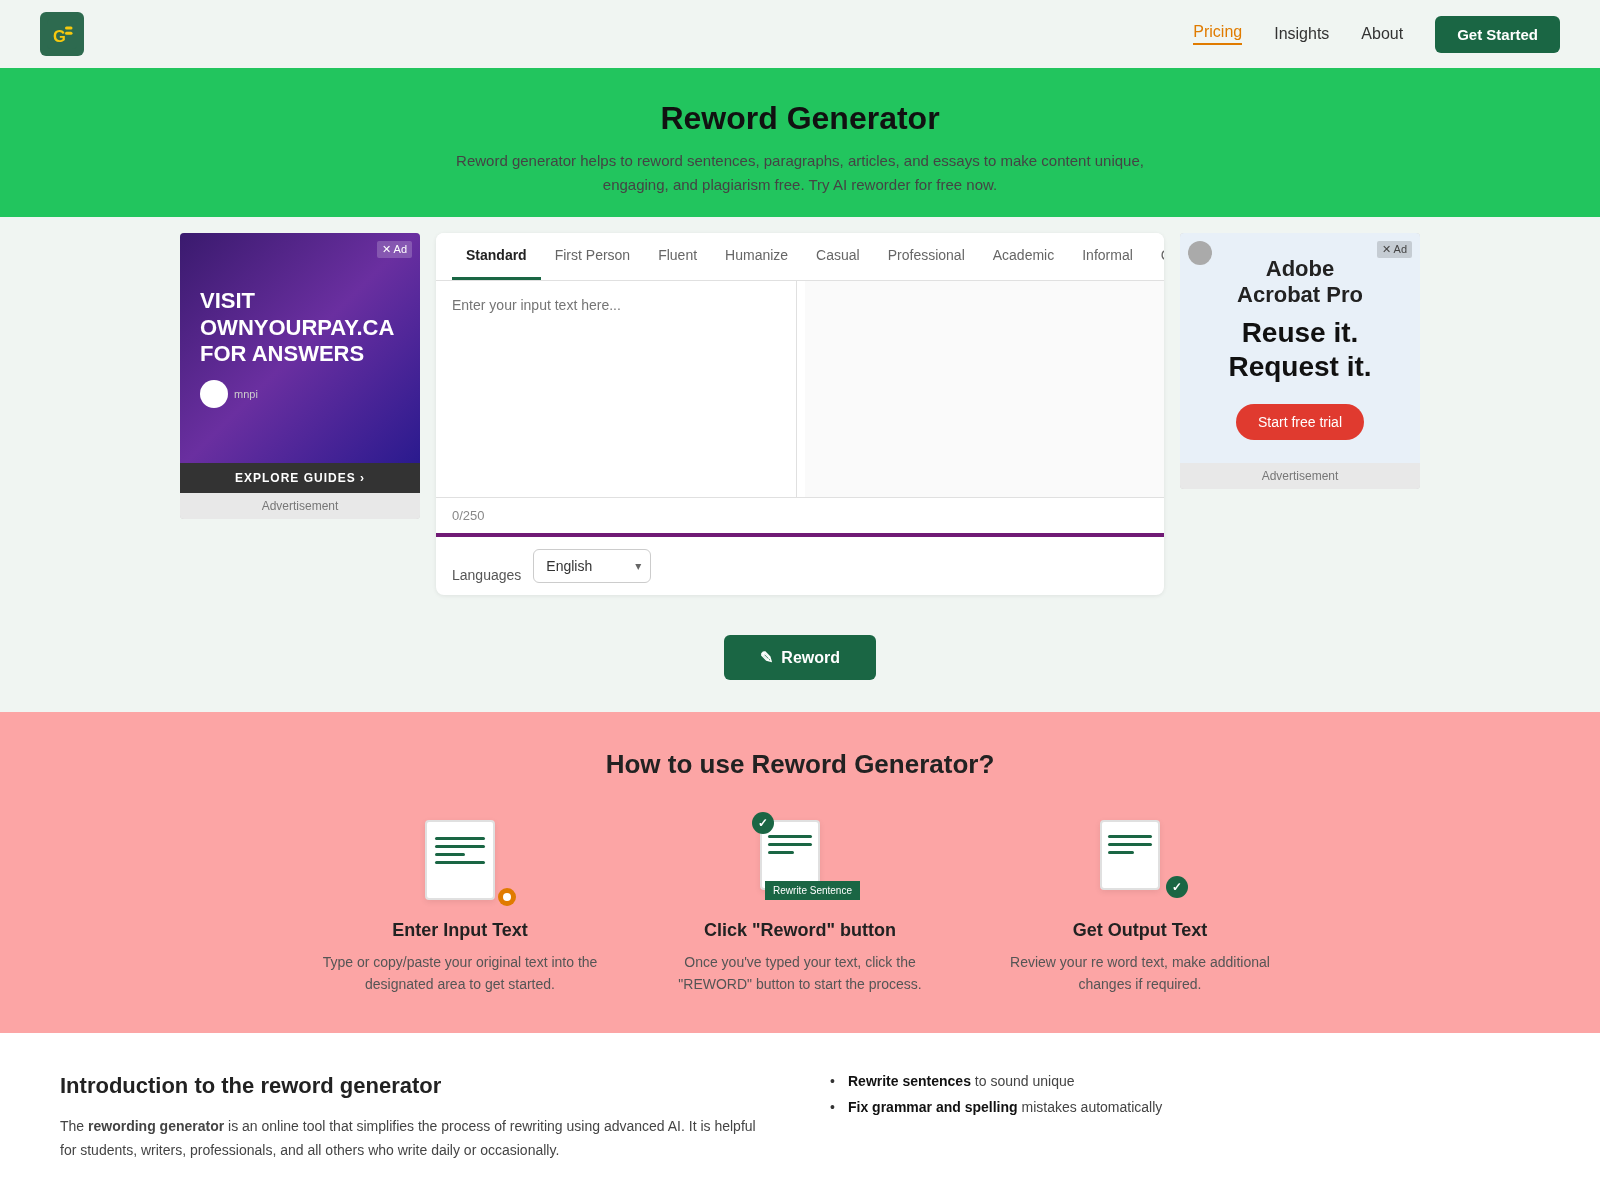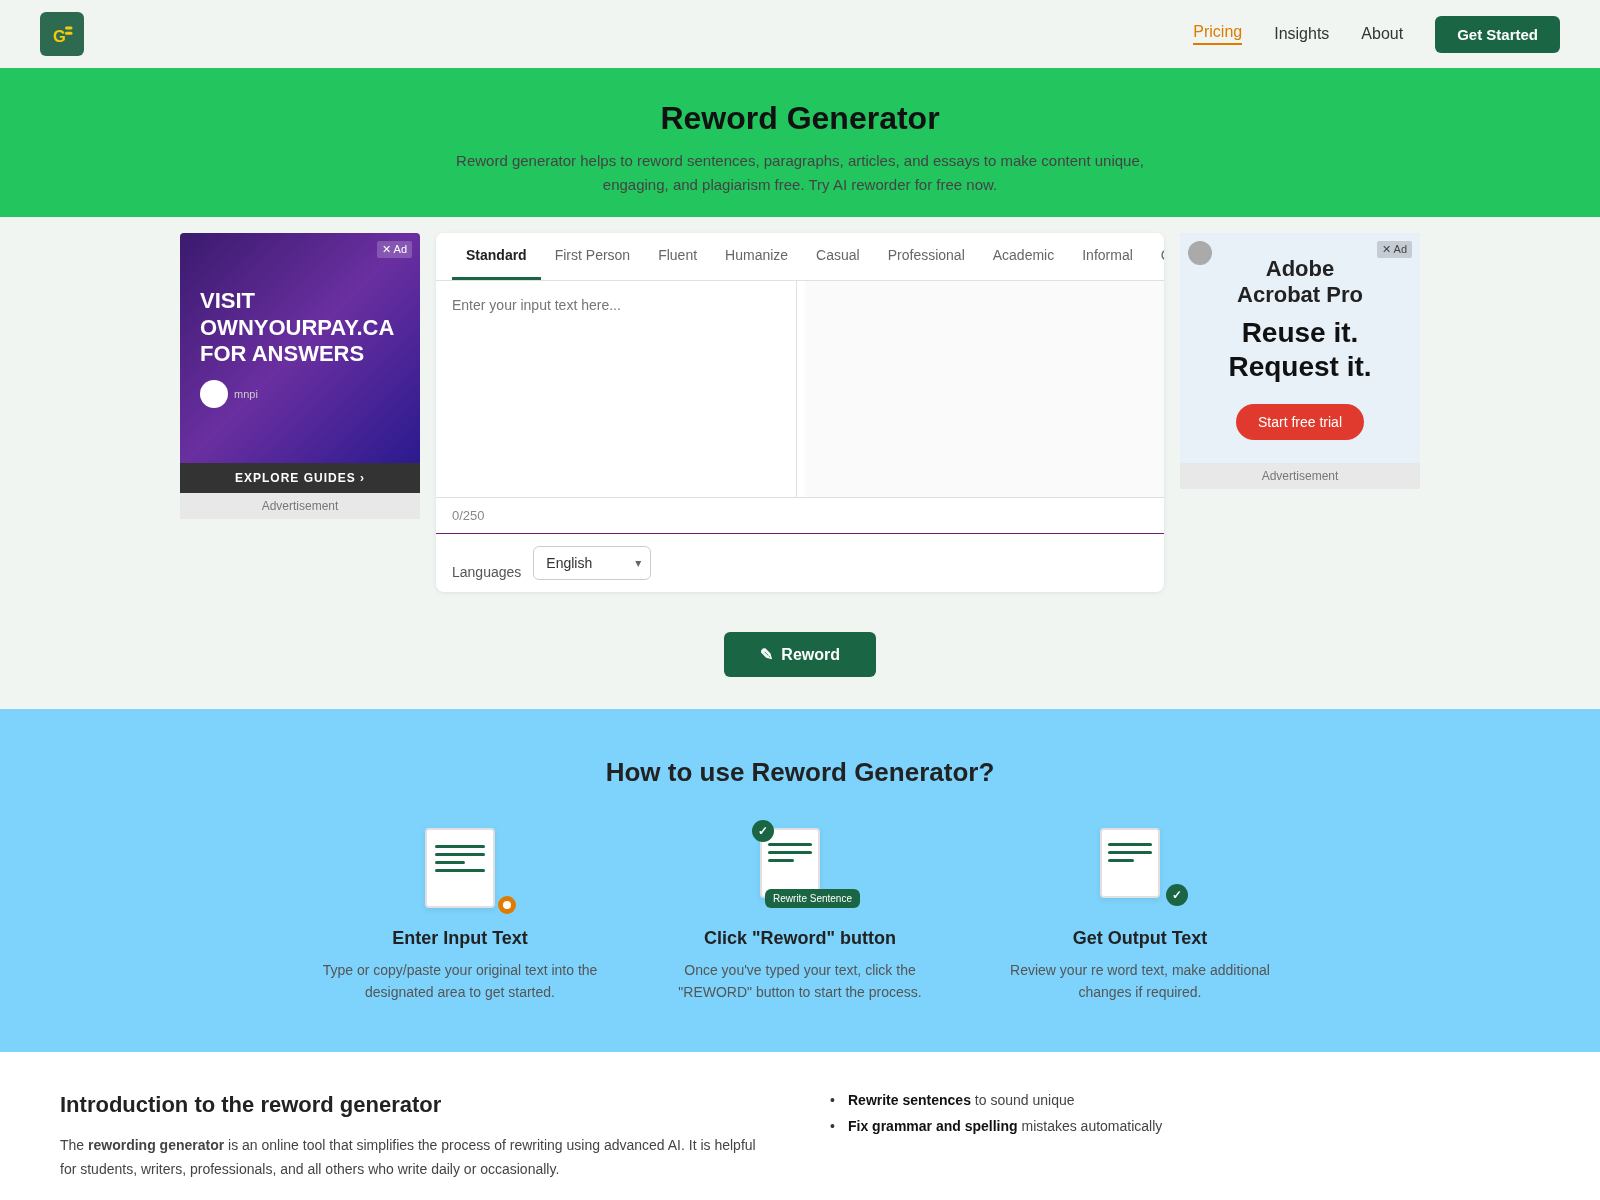--- a/index.html
+++ b/index.html
@@ -46,51 +46,51 @@
     .tabs { display: flex; border-bottom: 1px solid #e0e0e0; background: #fff; padding: 0 16px; }
     .tab { padding: 14px 14px; font-size: 14px; color: #666; cursor: pointer; border-bottom: 3px solid transparent; white-space: nowrap; }
     .tab.active { color: #222; font-weight: 600; border-bottom-color: #1a6644; }
 
     .editor-area { display: flex; min-height: 200px; gap: 8px; }
     .input-pane, .output-pane { flex: 1; padding: 16px; position: relative; }
     .input-pane { border-right: 1px solid #e0e0e0; }
     .input-pane textarea { width: 100%; height: 180px; border: none; outline: none; resize: none; font-size: 14px; color: #999; font-family: inherit; }
     .output-pane { background: #fafafa; }
 
-    .word-count { padding: 10px 16px; font-size: 13px; color: #888; border-top: 1px solid #e0e0e0; border-bottom: 1px solid #701a75; }
+    .word-count { padding: 10px 16px; font-size: 13px; color: #888; border-top: 1px solid #e0e0e0; border-bottom: 4px solid #701a75; }
     .lang-row { padding: 12px 16px; display: flex; align-items: flex-end; gap: 12px; }
     .lang-label { font-size: 14px; color: #555; }
     .lang-select { border: 1px solid #ccc; border-radius: 6px; padding: 8px 32px 8px 12px; font-size: 14px; background: #fff; cursor: pointer; appearance: none; color: #333; }
     .lang-select-wrap { position: relative; display: inline-block; }
     .lang-select-wrap::after { content: '▾'; position: absolute; right: 10px; top: 50%; transform: translateY(-50%); pointer-events: none; color: #666; font-size: 12px; }
 
     
     .reword-row { text-align: center; padding: 16px 0 32px; }
     .reword-btn { background: #1a6644; color: #fff; border: none; padding: 13px 36px; border-radius: 6px; font-size: 16px; font-weight: 600; cursor: pointer; display: inline-flex; align-items: center; gap: 8px; }
 
     
-    .how-section { background: #7dd3fc; padding: 48px 20px; text-align: center; }
+    .how-section { background: #fca5a5; padding: 37px 20px; text-align: center; }
     .how-section h2 { font-size: 26px; font-weight: 700; margin-bottom: 40px; }
     .steps { display: flex; justify-content: center; gap: 60px; flex-wrap: wrap; }
     .step { max-width: 280px; }
     .step-icon { width: 100px; height: 80px; margin: 0 auto 20px; position: relative; }
     .step h3 { font-size: 18px; font-weight: 700; margin-bottom: 10px; }
     .step p { font-size: 14px; color: #555; line-height: 1.6; }
 
     
     .doc-icon { width: 70px; height: 80px; background: #fff; border: 2px solid #e0e0e0; border-radius: 4px; margin: 0 auto; position: relative; padding: 10px 8px; box-shadow: 0 2px 6px rgba(0,0,0,0.08); }
     .doc-line { height: 3px; background: #1a6644; border-radius: 2px; margin: 5px 0; }
     .doc-line.short { width: 60%; }
     .cursor-dot { width: 18px; height: 18px; background: #e07b00; border-radius: 50%; position: absolute; bottom: -6px; right: -6px; display: flex; align-items: center; justify-content: center; }
     .cursor-dot svg { width: 10px; height: 10px; fill: #fff; }
 
     .reword-icon-wrap { position: relative; width: 80px; margin: 0 auto; }
     .reword-doc { width: 60px; height: 70px; background: #fff; border: 2px solid #e0e0e0; border-radius: 4px; padding: 8px 6px; box-shadow: 0 2px 6px rgba(0,0,0,0.08); }
     .check-overlay { width: 22px; height: 22px; background: #1a6644; border-radius: 50%; position: absolute; top: -8px; left: -8px; display: flex; align-items: center; justify-content: center; color: #fff; font-size: 12px; font-weight: 700; }
-    .reword-badge { position: absolute; bottom: -10px; right: -20px; background: #1a6644; color: #fff; font-size: 10px; padding: 4px 8px; border-radius: 6px; white-space: nowrap; }
+    .reword-badge { position: absolute; bottom: -10px; right: -20px; background: #1a6644; color: #fff; font-size: 10px; padding: 4px 8px; border-radius: 0; white-space: nowrap; }
 
     .output-icon-wrap { position: relative; width: 80px; margin: 0 auto; }
     .output-doc { width: 60px; height: 70px; background: #fff; border: 2px solid #e0e0e0; border-radius: 4px; padding: 8px 6px; box-shadow: 0 2px 6px rgba(0,0,0,0.08); }
     .check-green { width: 22px; height: 22px; background: #1a6644; border-radius: 50%; position: absolute; bottom: -8px; right: -8px; display: flex; align-items: center; justify-content: center; color: #fff; font-size: 12px; font-weight: 700; }
 
     
     .intro-section { padding: 40px 60px; display: flex; gap: 60px; background: #fff; }
     .intro-left { flex: 1; }
     .intro-left h2 { font-size: 22px; font-weight: 800; margin-bottom: 16px; }
     .intro-left p { font-size: 14px; color: #444; line-height: 1.7; }

